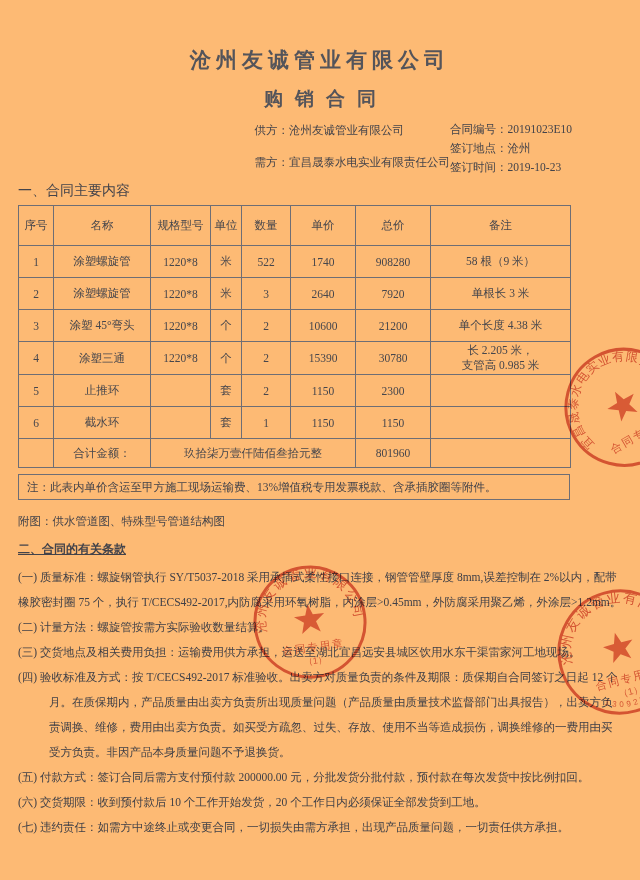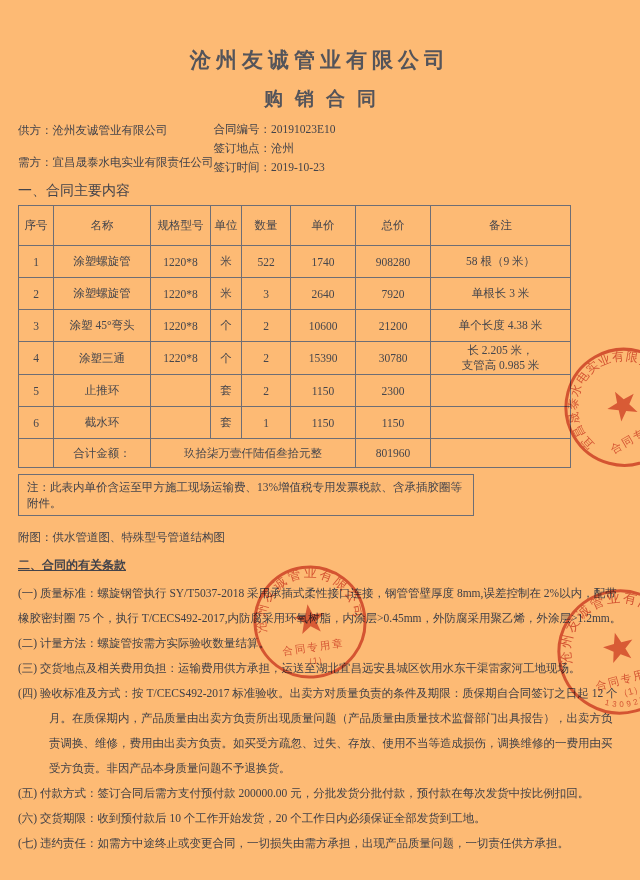--- a/index.html
+++ b/index.html
@@ -5,39 +5,39 @@
   * { box-sizing: border-box; }
   html,body { margin:0; padding:0; }
   body { background:#ffffff; font-family:"Liberation Serif","DejaVu Serif",serif; }
   .page { position:relative; width:640px; height:880px; background:#fdba74; overflow:hidden; color:#43434a; }
 
   .doc-company { margin:0; padding-top:46px; text-align:center; font-size:21px; font-weight:600;
                  letter-spacing:5px; color:#54545a; }
   .doc-title   { margin:12px 0 0; text-align:center; font-size:19px; font-weight:600;
                  letter-spacing:12px; text-indent:12px; color:#54545a; }
 
-  .meta { display:flex; justify-content:flex-start; align-items:flex-start;
-          padding:8px 18px 0; font-size:11.5px; }
+  .meta { display:flex; justify-content:flex-end; align-items:flex-start;
+          padding:8px 24px 0; font-size:11.5px; }
   .meta-left .meta-line { margin:0; }
   .meta-left .meta-line.first { margin:3px 0 17px; }
-  .meta-right { margin-right:58px; line-height:19px; }
+  .meta-right { margin-right:44px; line-height:19px; }
   .meta-right .meta-line { margin:0; }
 
   .sec-label { margin:5px 0 0 18px; font-size:14px; color:#43434a; }
   .sec-label.bold { font-weight:600; font-size:12px; }
 
   table.items { border-collapse:collapse; margin:5px 0 0 18px; table-layout:fixed;
                 width:552px; font-size:11.5px; color:#46464c; }
   .items td { border:1px solid #6e6e75; text-align:center; padding:1px 2px; overflow:hidden; }
   .items tr.hrow td { height:40px; }
   .items tr.drow td { height:32px; }
   .items tr.trow td { height:29px; }
   .items td.remark2 { line-height:15px; }
 
-  .note-box { width:456px; margin:6px 0 0 18px; border:1px solid #6e6e75;
+  .note-box { width:552px; margin:6px 0 0 18px; border:1px solid #6e6e75;
               font-size:11.5px; padding:4px 8px; line-height:16px; }
   .attachment { margin:14px 0 0 18px; font-size:11.5px; }
   .sec2 { margin:12px 0 0 18px;text-decoration:underline; }
 
   .terms { margin:7px 18px 0; font-size:11.5px; line-height:25px; color:#404047; }
   .term  { margin:0; padding-left:31px; text-indent:-31px; }
   .term.flush { padding-left:0; text-indent:0; }
 
   .seal { position:absolute; mix-blend-mode:multiply; opacity:.85; pointer-events:none; }
   .seal svg { display:block; overflow:visible; }

